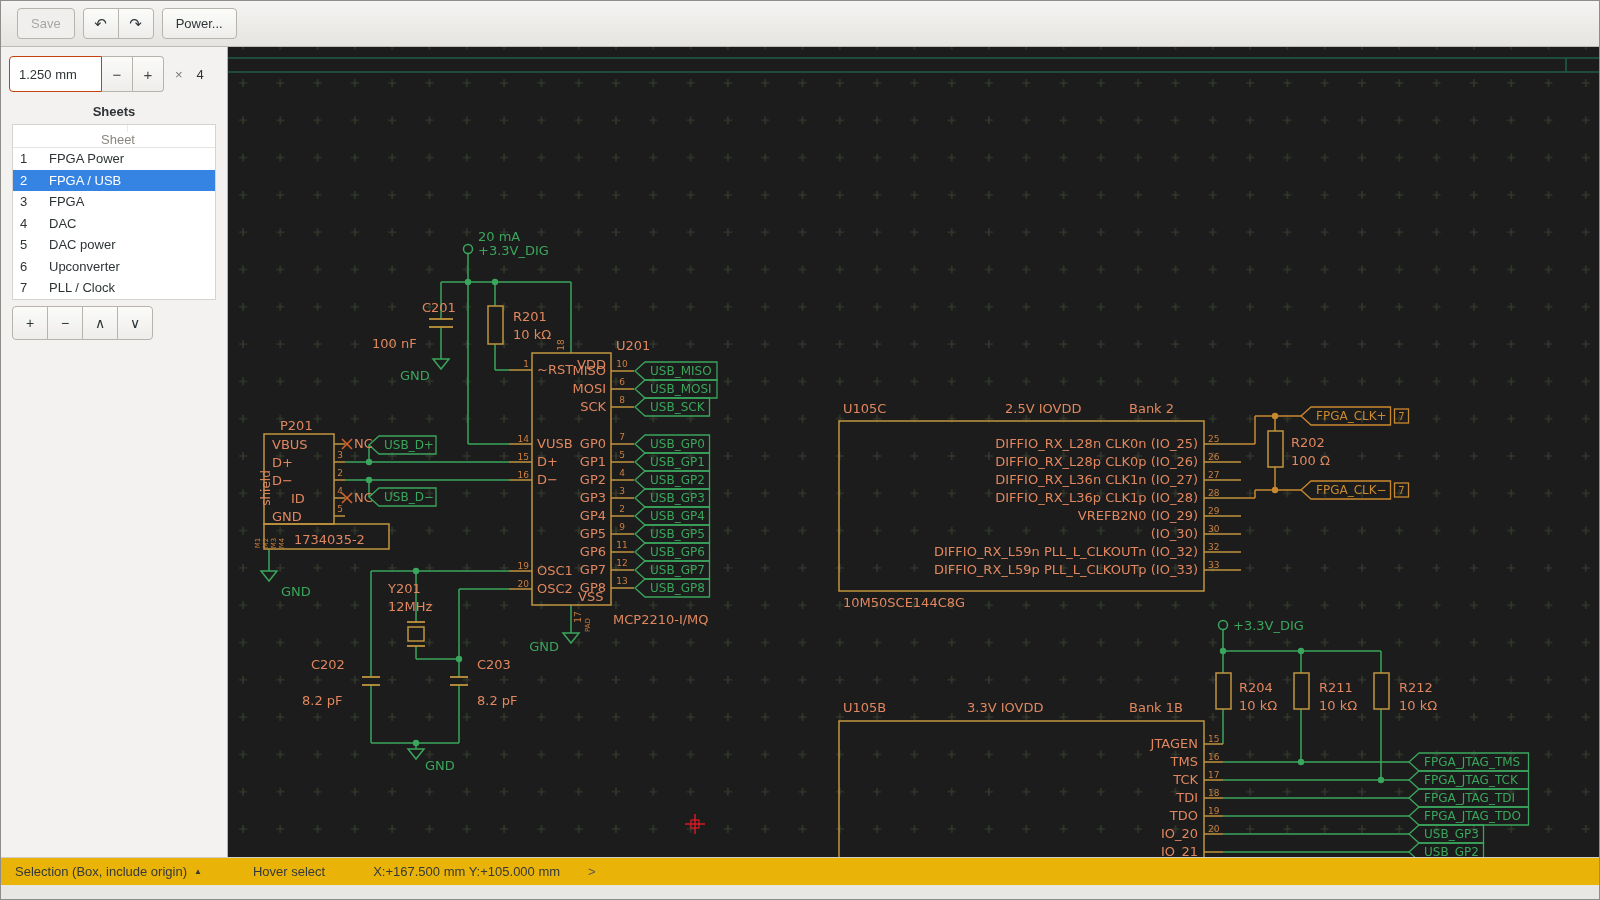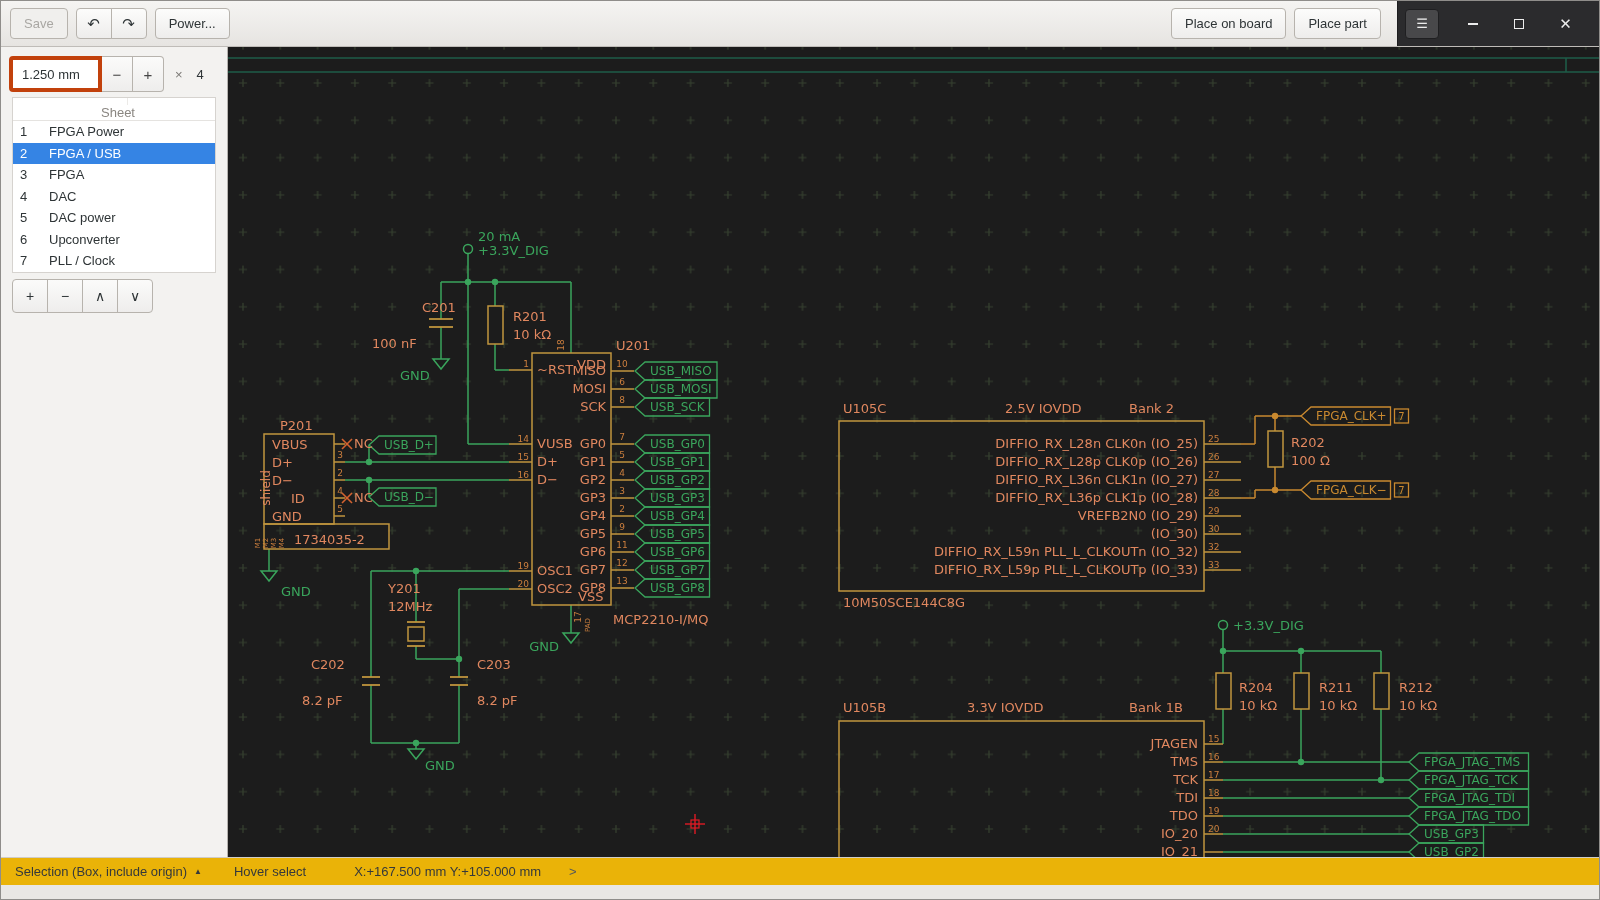--- a/index.html
+++ b/index.html
@@ -1,40 +1,40 @@
 <!DOCTYPE html>
 <html><head>
 <meta charset="utf-8">
 <style>
   html,body{margin:0;padding:0;background:#d8d6d3;}
   *{box-sizing:border-box;}
   .window{width:1600px;height:900px;font-family:"Liberation Sans",sans-serif;border:1px solid #8f8d8a;display:flex;flex-direction:column;overflow:hidden;background:#f3f2f0;}
   
   .headerbar{position:relative;height:46px;flex:0 0 46px;background:linear-gradient(#f5f4f2,#e6e4e1);border-bottom:1px solid #bfbcb8;display:flex;align-items:center;}
-  .hdr-left{display:flex;align-items:center;gap:8px;padding-left:9px;}
+  .hdr-left{display:flex;align-items:center;gap:8px;padding-left:16px;}
   .hbtn{height:31px;padding:4px 13px;font-size:13px;color:#2e3436;background:linear-gradient(#fcfcfb,#eeedec);border:1px solid #b7b3ad;border-radius:4px;font-family:inherit;}
   .hbtn.disabled{color:#a9a7a3;background:#f0efed;}
   .linked{display:flex;}
   .linked .hbtn{border-radius:0;margin-left:-1px;width:36px;padding:4px 0;font-size:15px;}
   .linked .hbtn:first-child{border-radius:4px 0 0 4px;margin-left:0;}
   .linked .hbtn:last-child{border-radius:0 4px 4px 0;}
   .hdr-title{position:absolute;left:50%;top:0;height:46px;transform:translateX(-50%);display:flex;align-items:center;font-weight:bold;font-size:13.5px;color:#2e3436;white-space:nowrap;}
   .hdr-right{margin-left:auto;display:flex;align-items:center;gap:8px;height:100%;}
   .dark-zone{width:202px;height:100%;margin-left:8px;background:#2b2b2d;border-left:1px solid #1d1d1f;display:flex;align-items:center;padding-left:7px;}
   .menu-btn{width:34px;height:30px;background:#48484a;border:1px solid #1f1f21;border-radius:4px;color:#ececec;font-size:13px;line-height:1;}
   .win-controls{flex:1;display:flex;justify-content:space-evenly;align-items:center;}
   .winbtn{width:26px;height:26px;display:flex;align-items:center;justify-content:center;background:transparent;border:none;color:#ececec;}
   .min-glyph{width:10px;height:2px;background:#ececec;display:inline-block;}
   .max-glyph{width:10px;height:10px;border:1.5px solid #ececec;display:inline-block;}
   .close-glyph{font-size:15px;color:#ececec;line-height:1;}
   
   .main{display:flex;height:810px;flex:0 0 810px;}
   .sidebar{width:227px;flex:0 0 227px;background:#f3f2f0;border-right:1px solid #b5b2ae;display:flex;flex-direction:column;}
   .spinrow{display:flex;align-items:center;padding:9px 8px 5px 8px;}
-  .grid-entry{width:93px;height:36px;border:4px solid #c2410c;border-radius:4px 0 0 4px;background:#fff;font-size:13px;color:#2e3436;padding-left:9px;font-family:inherit;}
+  .grid-entry{width:93px;height:36px;border:1px solid #c2410c;border-radius:4px 0 0 4px;background:#fff;font-size:13px;color:#2e3436;padding-left:9px;font-family:inherit;}
   .sbtn{width:31px;height:36px;border:1px solid #b7b3ad;border-left:none;background:linear-gradient(#fbfbfa,#eeedec);font-size:15px;color:#454545;font-family:inherit;}
   .sbtn:last-of-type{border-radius:0 4px 4px 0;}
   .times{margin-left:11px;color:#7b7975;font-size:13px;}
   .mult{margin-left:14px;color:#2e3436;font-size:13px;}
   .sheets-title{text-align:center;font-weight:bold;font-size:13px;color:#2e3436;padding:7px 0 5px 0;}
   .sheet-table{margin:0 11px;background:#fff;border:1px solid #d6d3cf;font-size:13px;color:#2e3436;}
   .sheet-header{display:flex;height:23px;align-items:center;border-bottom:1px solid #e5e3e0;color:#8a8681;flex-direction:column;}
   .shc1{width:28px;height:100%;border-right:1px solid #eceae7;}
   .shc2{padding-left:8px;}
   .sheet-row{display:flex;height:21.5px;align-items:center;}
@@ -45,69 +45,52 @@
   .tbtn{width:36px;height:34px;border:1px solid #b7b3ad;background:linear-gradient(#fbfbfa,#eeedec);margin-left:-1px;font-size:14px;color:#2e3436;font-family:inherit;}
   .tbtn:first-child{border-radius:4px 0 0 4px;margin-left:0;}
   .tbtn:last-child{border-radius:0 4px 4px 0;}
   .sidebar-fill{flex:1;}
   .canvas{flex:1;position:relative;background:#1c1c1c;overflow:hidden;}
   .canvas svg{position:absolute;left:0;top:0;}
   svg text{font-family:"DejaVu Sans",sans-serif;}
   
   .statusbar{height:28px;flex:0 0 28px;background:#eab308;border-top:1px solid #cfccc7;display:flex;align-items:center;font-size:13px;color:#35393b;padding:0 14px;white-space:nowrap;}
   .caret{font-size:8px;margin-left:7px;}
-  .sb-hover{margin-left:32px;}
+  .sb-hover{margin-left:51px;}
   .sb-coords{margin-left:48px;}
   .sb-chevron{margin-left:28px;color:#55595b;}
   .strip{height:16px;flex:0 0 16px;background:#e9e7e4;}
 </style>
 </head>
 <body>
 
 <div class="window">
 
   <div class="headerbar">
     <div class="hdr-left">
       <button class="hbtn disabled">Save</button>
       <div class="linked">
         <button class="hbtn"><span>↶</span></button>
         <button class="hbtn"><span>↷</span></button>
       </div>
       <button class="hbtn">Power...</button>
     </div>
-    <div class="hdr-right">
-      <button class="hbtn">Place on board</button>
-      <button class="hbtn">Place part</button>
-      <div class="dark-zone">
-        <button class="menu-btn"><span>☰</span></button>
-        <div class="win-controls">
-          <button class="winbtn">
-              <span class="min-glyph"></span>
-            </button>
-          <button class="winbtn">
-              <span class="max-glyph"></span>
-            </button>
-          <button class="winbtn">
-              <span class="close-glyph">✕</span>
-            </button>
-        </div>
-      </div>
-    </div>
   </div>
 
   <div class="main">
 
     <div class="sidebar">
       <div class="spinrow">
         <input class="grid-entry" value="1.250 mm" style="">
         <button class="sbtn">−</button>
         <button class="sbtn">+</button>
         <span class="times">×</span>
         <span class="mult">4</span>
       </div>
+      <div class="sheets-title">Sheets</div>
       <div class="sheet-table">
         <div class="sheet-header">
           <span class="shc1"></span>
           <span class="shc2">Sheet</span>
         </div>
         <div>
             <div class="sheet-row">
               <span class="sheet-num">1</span>
               <span class="sheet-name">FPGA Power</span>
             </div>

